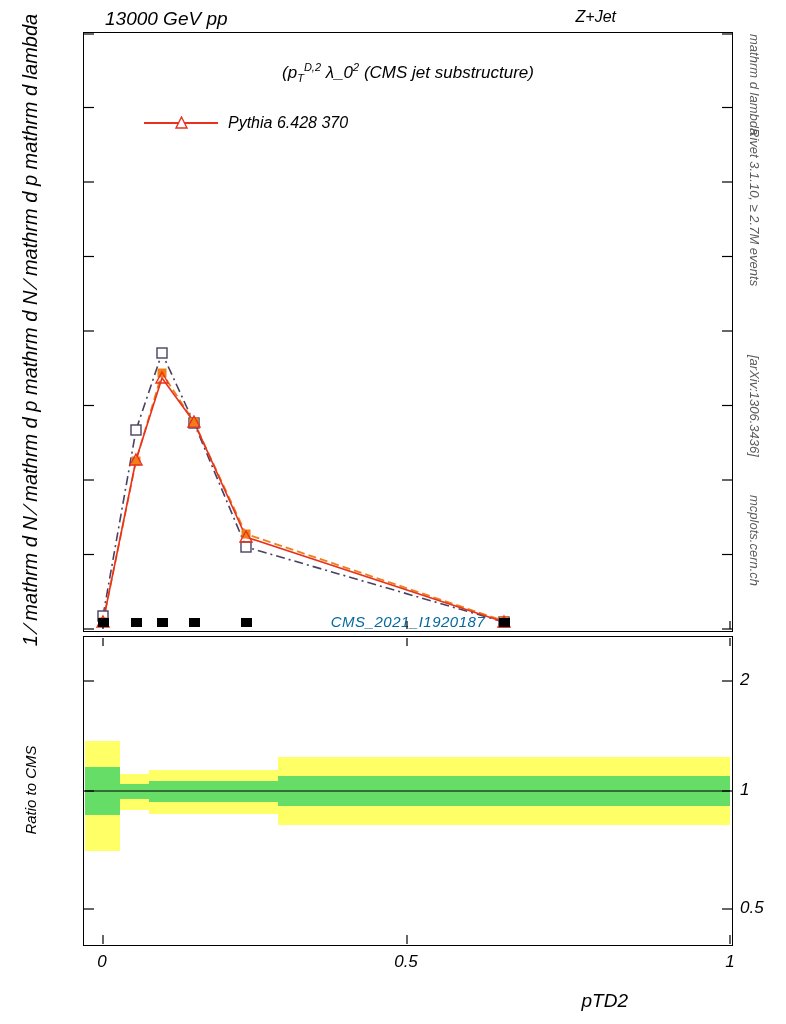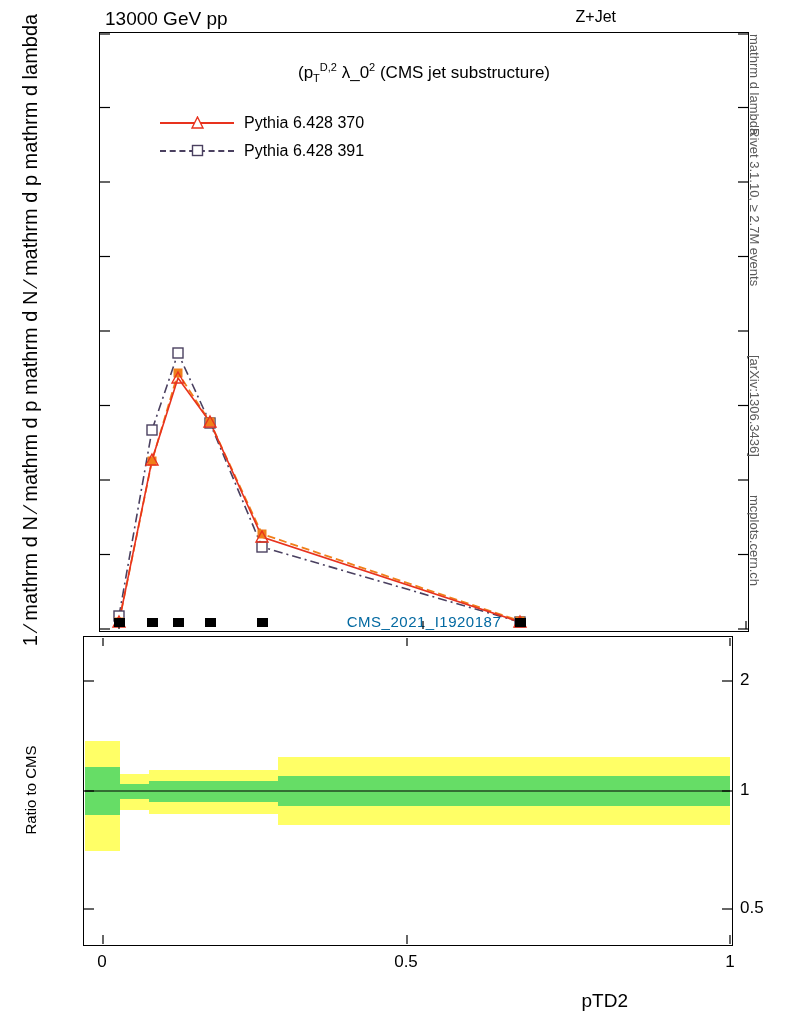--- a/index.html
+++ b/index.html
@@ -3,30 +3,30 @@
 <meta charset="utf-8">
 <style>
   html,body{margin:0;padding:0;}
   body{
     width:786px;height:1024px;
     background:#ffffff;
     font-family:"Liberation Sans", sans-serif;
     color:#000000;
     overflow:hidden;
   }
-  .root{position:relative;width:640px;height:1024px;}
+  .root{position:relative;width:640px;height:1024px;font-style:italic;}
 
   
   .hdr-left{position:absolute;left:105px;top:8px;font-size:19px;}
   .hdr-right{position:absolute;right:24px;top:8px;font-size:16px;}
 
   
   .main-frame{
     position:absolute;left:83px;top:32px;width:650px;height:600px;
-    border:1.5px solid #000;box-sizing:border-box;background:#fff;margin-left:16px;
+    border:1.5px solid #000;box-sizing:border-box;background:#fff;
   }
   .ratio-frame{
     position:absolute;left:83px;top:636px;width:650px;height:310px;
     border:1.5px solid #000;box-sizing:border-box;background:#fff;
   }
 
   
   .plot-title{
     position:absolute;left:0;right:0;top:28px;text-align:center;font-size:17px;
   }
@@ -94,29 +94,20 @@
 
     <div class="legend">
       <div class="row">
         <span class="key">
           <span class="key-line" style="background:#e8321e;"></span>
           <svg class="key-mark" width="13" height="13" viewBox="0 0 13 13">
             <polygon points="6.5,1 12,12 1,12" fill="#fff" stroke="#e8321e" stroke-width="1.4"></polygon>
           </svg>
         </span>
         <span class="lbl">Pythia 6.428 370</span>
-      </div>
-      <div class="row">
-        <span class="key">
-          <span class="key-line" style="height:0;border-top:2px dashed #4a4060;"></span>
-          <svg class="key-mark" width="13" height="13" viewBox="0 0 13 13">
-            <rect x="1.5" y="1.5" width="10" height="10" fill="#fff" stroke="#4a4060" stroke-width="1.4"></rect>
-          </svg>
-        </span>
-        <span class="lbl">Pythia 6.428 391</span>
       </div>
     </div>
 
     <div class="watermark">CMS_2021_I1920187</div>
 
     <svg width="648" height="598" viewBox="0 0 648 598" style="position:absolute;left:0;top:0;">
 
       <polyline points="19,583 52,397 78,320 110,390 162,514 420,589" fill="none" stroke="#4a4060" stroke-width="1.6" stroke-dasharray="9,4,2,4"></polyline>
 
       <polyline points="19,589 52,428 78,340 110,389 162,501 420,588" fill="none" stroke="#f07f1a" stroke-width="1.8" stroke-dasharray="8,4"></polyline>

